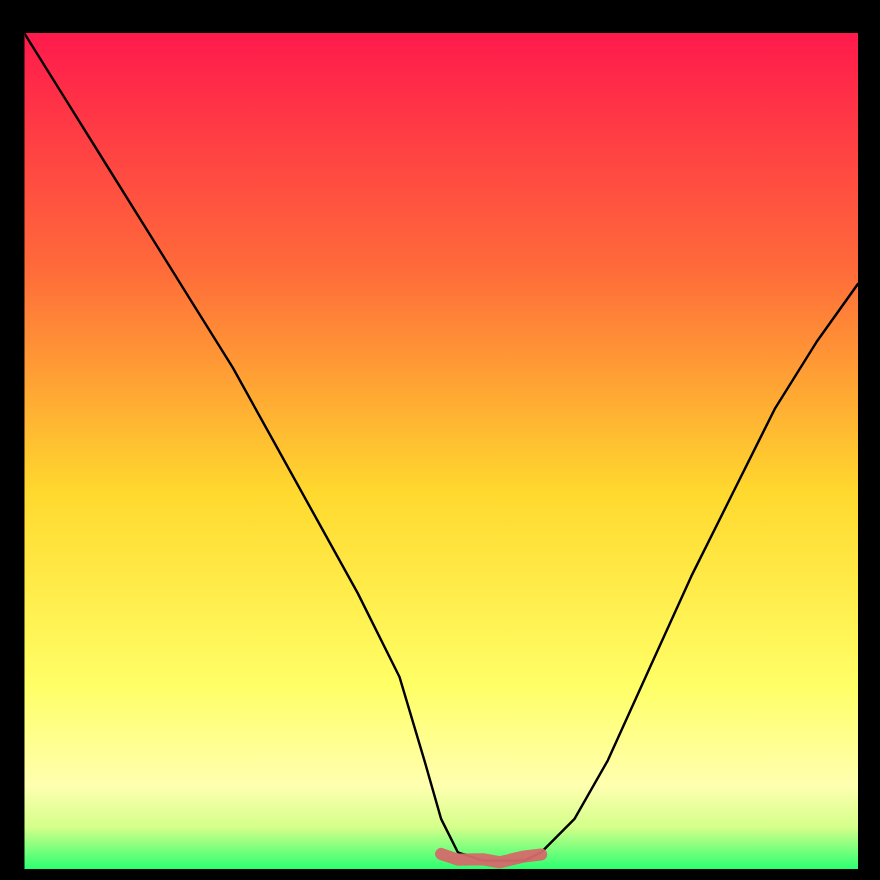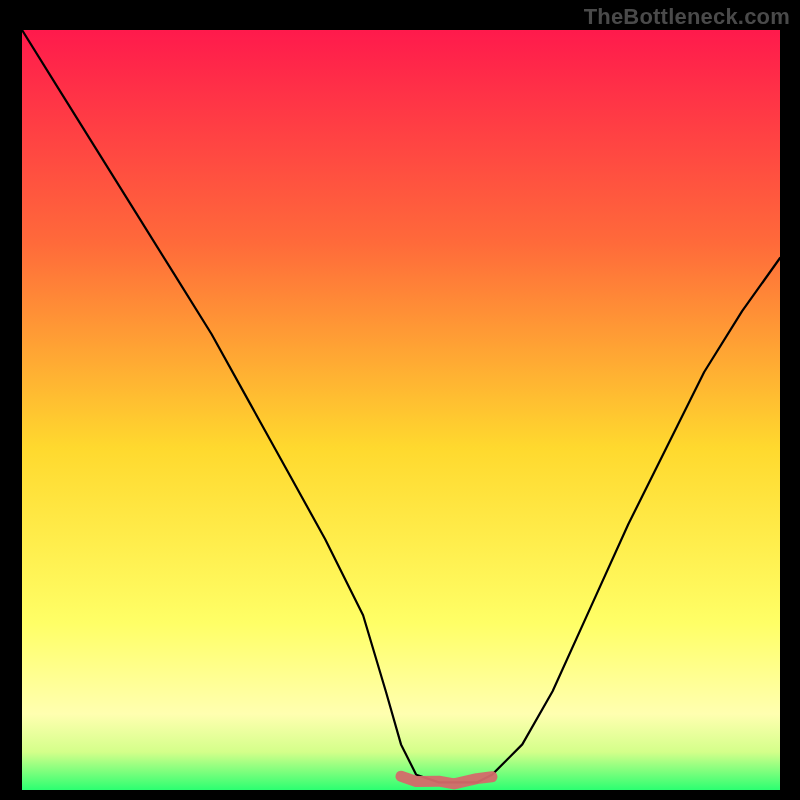--- a/index.html
+++ b/index.html
@@ -47,21 +47,20 @@
     width: 758px;
     height: 760px;
     z-index: 3;
   }
 </style>
 </head>
 <body>
 
 <div class="frame">
 
-  <div class="watermark">TheBottleneck.com</div>
 
   <div class="plot-area">
 
     <svg class="bg" viewBox="0 0 758 760" preserveAspectRatio="none">
       <defs>
         <linearGradient id="heat" x1="0" y1="0" x2="0" y2="1">
 
         <stop offset="0%" stop-color="#ff1a4c"></stop>
             <stop offset="28%" stop-color="#ff6a3a"></stop>
             <stop offset="55%" stop-color="#ffd92e"></stop>

